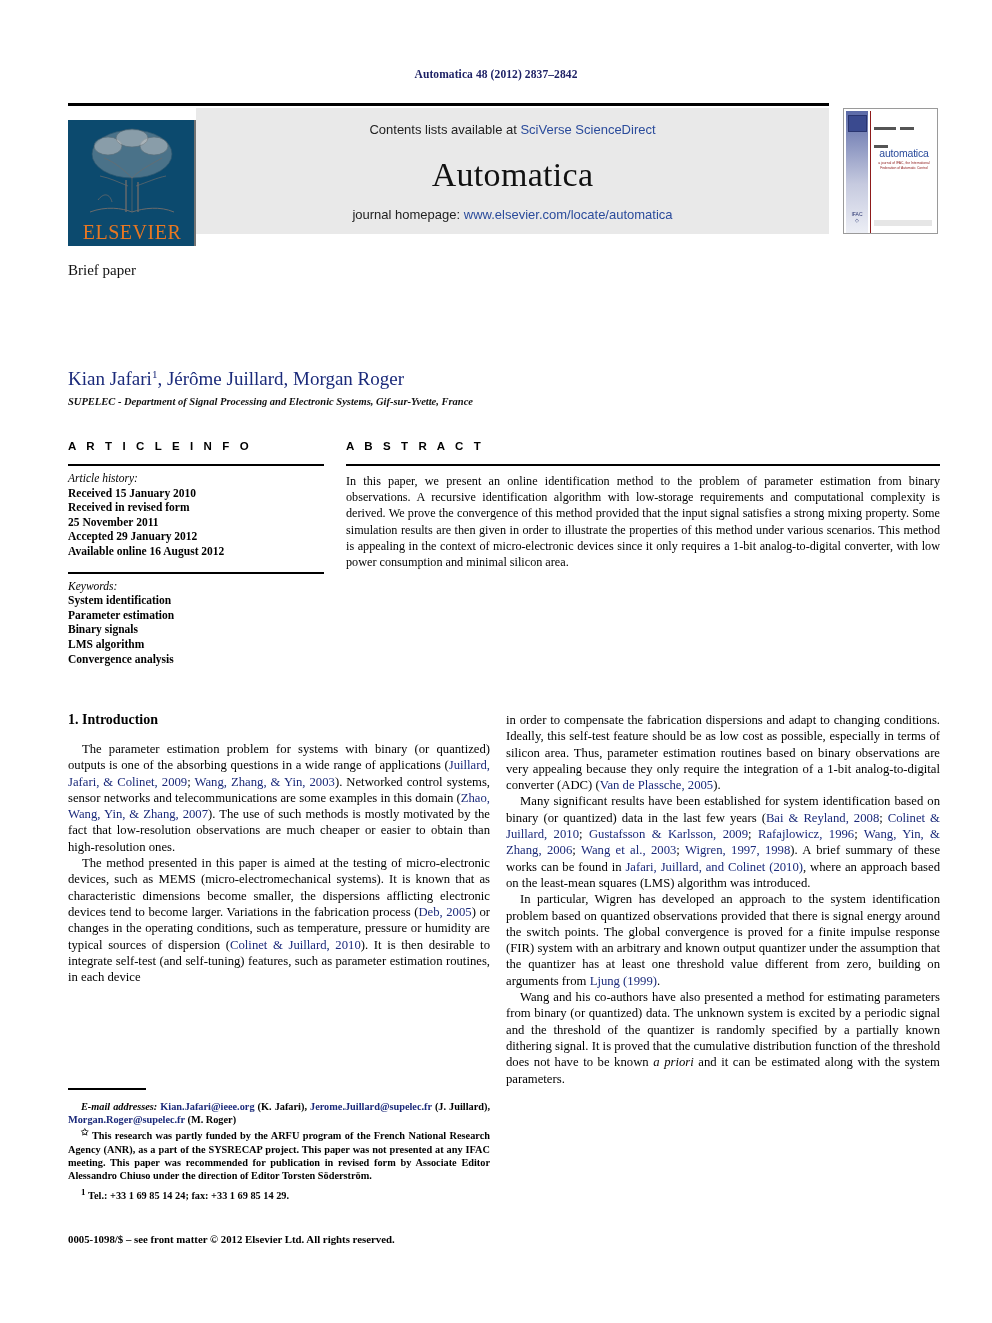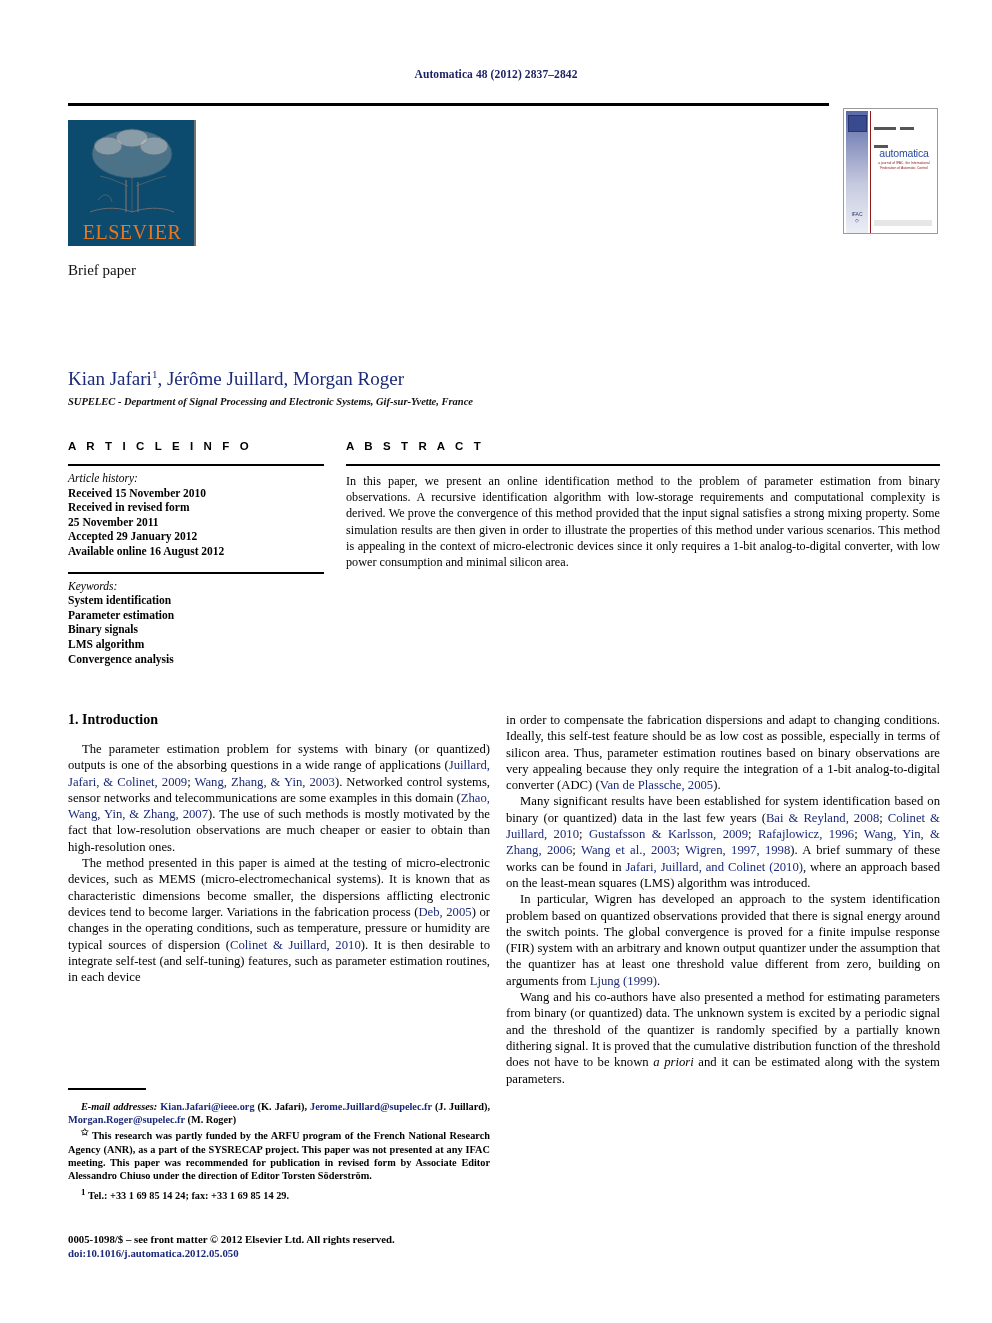--- a/index.html
+++ b/index.html
@@ -421,20 +421,29 @@
           <path d="M48 56 L48 88 M60 58 L60 88" stroke-width="1.4"></path>
           <ellipse cx="30" cy="22" rx="14" ry="9" fill="#c9c9c9" opacity="0.5"></ellipse>
           <ellipse cx="76" cy="22" rx="14" ry="9" fill="#c9c9c9" opacity="0.5"></ellipse>
           <ellipse cx="54" cy="14" rx="16" ry="9" fill="#c9c9c9" opacity="0.5"></ellipse>
           <path d="M20 76 C26 68 32 70 34 78" stroke-width="0.8"></path>
         </g>
       </svg>
       <div class="elsevier-word">ELSEVIER</div>
     </div>
 
+    <div class="masthead-center">
+      <div class="contents-line">
+        <span>Contents lists available at </span><span class="sd-link">SciVerse ScienceDirect</span>
+      </div>
+      <div class="journal-title">Automatica</div>
+      <div class="homepage-line">
+        <span>journal homepage: </span><span class="hp-link">www.elsevier.com/locate/automatica</span>
+      </div>
+    </div>
   </div>
 
   <div class="cover">
     <div class="cover-spine"></div>
     <div class="cover-rule"></div>
     <div class="cover-hdrbox"></div>
     <div class="cover-toprow">
       <span class="cover-tick" style="width:22px"></span><span class="cover-tick" style="width:14px"></span><span class="cover-tick" style="width:14px"></span>
     </div>
     <div class="cover-brand">automatica</div>
@@ -452,21 +461,21 @@
 
   <div class="affiliation">SUPELEC - Department of Signal Processing and Electronic Systems, Gif-sur-Yvette, France</div>
 
   <div class="band">
 
     <div class="info-col">
       <div class="sec-head">A R T I C L E   I N F O</div>
       <div class="hr-thick"></div>
       <div class="info-block">
         <span class="lbl">Article history:</span>
-        <span>Received 15 November 2010</span><br>
+        <span>Received 15 January 2010</span><br>
         <span>Received in revised form</span><br>
         <span>25 November 2011</span><br>
         <span>Accepted 29 January 2012</span><br>
         <span>Available online 16 August 2012</span>
       </div>
       <div class="hr-thin"></div>
       <div class="info-block">
         <span class="lbl">Keywords:</span>
         <span>System identification</span><br>
         <span>Parameter estimation</span><br>
@@ -522,16 +531,15 @@
     <p class="fn-p ind">
       <span class="fnstar">✩</span>&nbsp;<span>This research was partly funded by the ARFU program of the French National Research Agency (ANR), as a part of the SYSRECAP project. This paper was not presented at any IFAC meeting. This paper was recommended for publication in revised form by Associate Editor Alessandro Chiuso under the direction of Editor Torsten Söderström.</span>
     </p>
     <p class="fn-p fn-tel">
       <sup>1</sup>&nbsp;<span>Tel.: +33 1 69 85 14 24; fax: +33 1 69 85 14 29.</span>
     </p>
   </div>
 
   <div class="colophon">
     <div>0005-1098/$ – see front matter © 2012 Elsevier Ltd. All rights reserved.</div>
-    <div class="doi">doi:10.1016/j.automatica.2012.05.050</div>
   </div>
 
 </div>
 
 </body></html>

